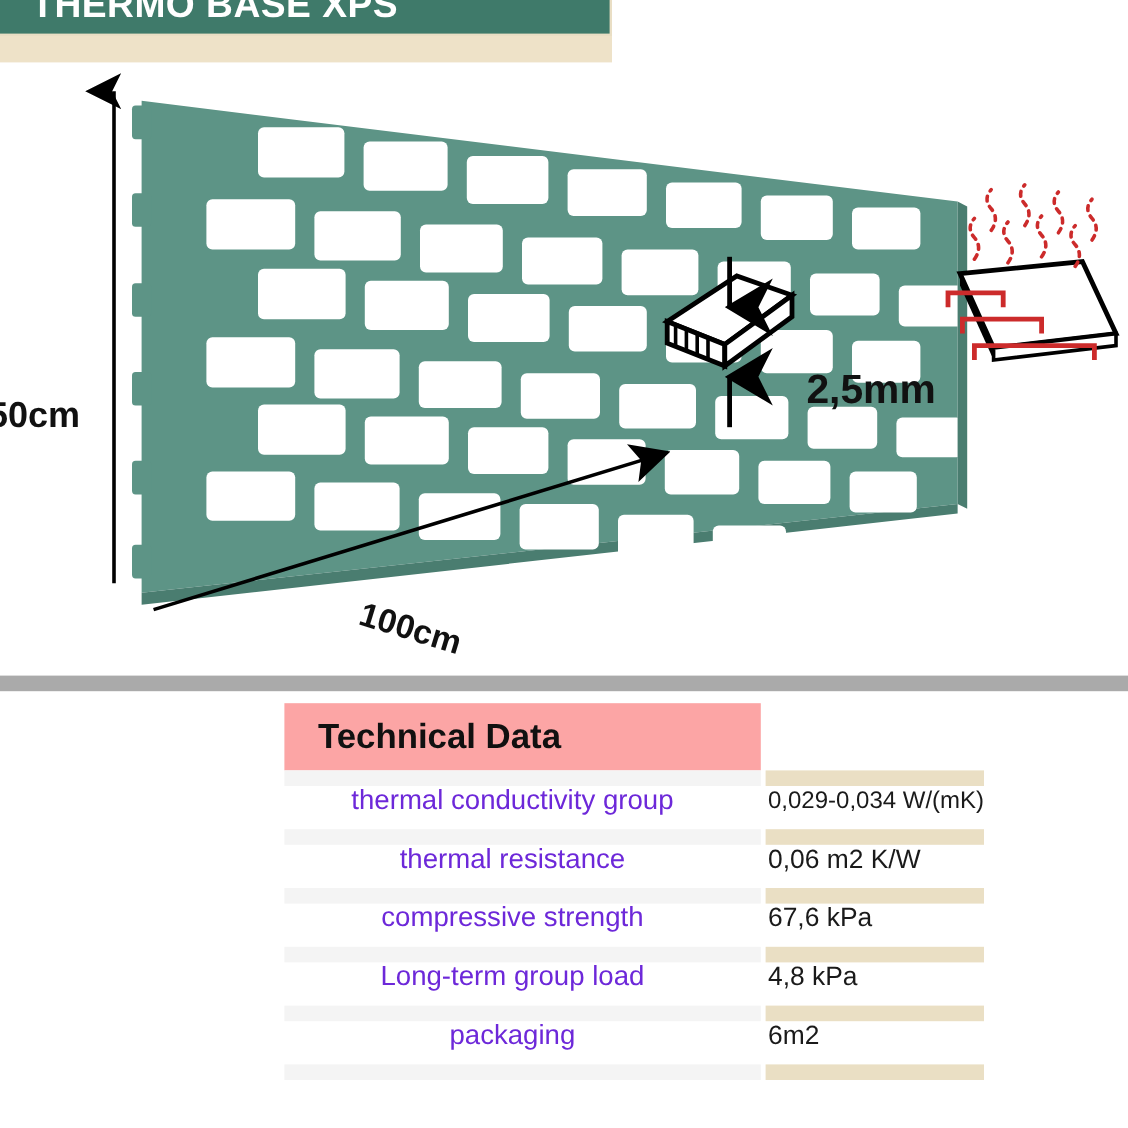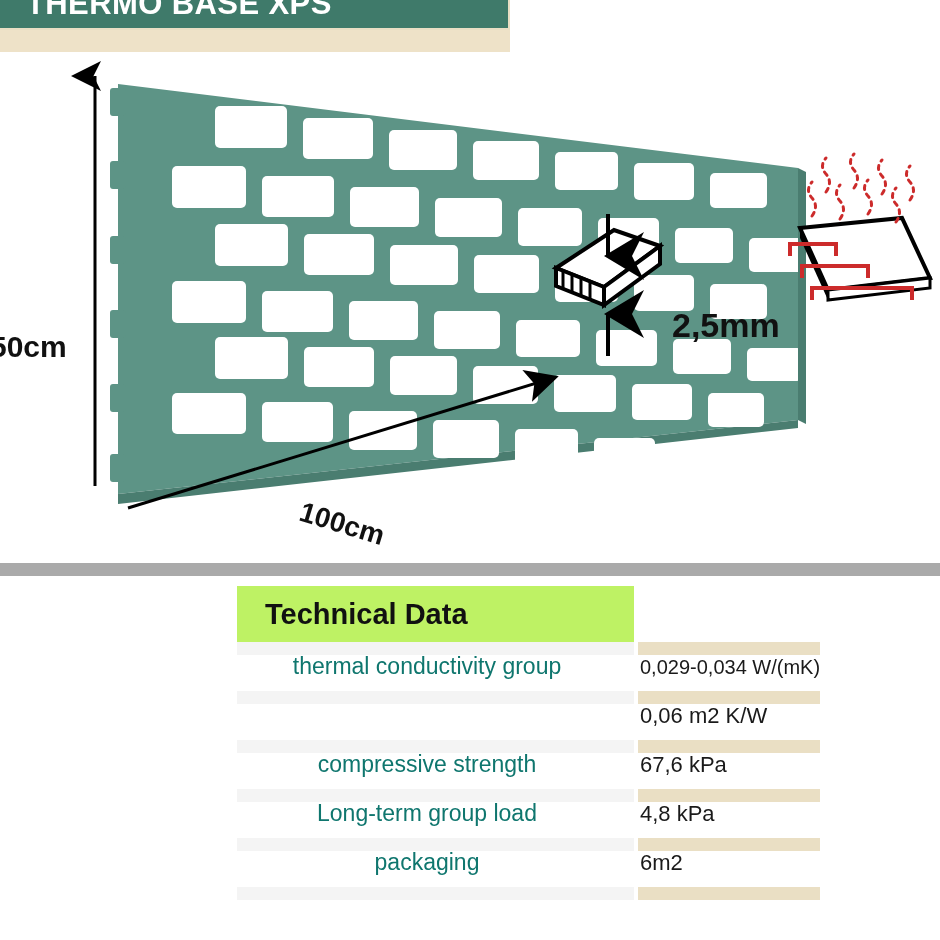--- a/index.html
+++ b/index.html
@@ -57,42 +57,42 @@
   
   .divider{
     position:absolute;left:0;top:563px;width:940px;height:13px;
     background:#aaaaaa;
   }
 
   
   .tech{position:absolute;left:0;top:586px;width:940px;}
   .tech-header{
     position:absolute;left:237px;top:0;width:397px;height:56px;
-    background:#bef264;
+    background:#fca5a5;
     display:flex;align-items:center;
   }
   .tech-header-title{
     font-size:29px;font-weight:bold;color:#111;
     padding-left:28px;
     font-family:"Liberation Sans", sans-serif;
   }
   .rows{position:absolute;left:0;top:56px;width:940px;}
   .row{position:relative;height:49px;}
   .band-left{
     position:absolute;left:237px;top:0;width:397px;height:13px;
     background:#f4f4f4;
   }
   .band-right{
     position:absolute;left:638px;top:0;width:182px;height:13px;
     background:#eadfc4;
   }
   .row-label{
     position:absolute;left:237px;top:11px;width:380px;
     text-align:center;
-    font-size:23px;color:#0f766e;
+    font-size:23px;color:#6d28d9;
     font-family:"Liberation Sans", sans-serif;
   }
   .row-value{
     position:absolute;left:640px;top:12px;
     font-size:22px;color:#1a1a1a;
     font-family:"Liberation Sans", sans-serif;
     white-space:nowrap;
   }
   .row-value.small{font-size:20px;top:14px;}
   .tail-left{
@@ -263,20 +263,21 @@
     <div class="rows" id="rows">
         <div class="row">
           <div class="band-left"></div>
           <div class="band-right"></div>
           <div class="row-label">thermal conductivity group</div>
           <div class="row-value small">0,029-0,034 W/(mK)</div>
         </div>
         <div class="row">
           <div class="band-left"></div>
           <div class="band-right"></div>
+          <div class="row-label">thermal resistance</div>
           <div class="row-value">0,06 m2 K/W</div>
         </div>
         <div class="row">
           <div class="band-left"></div>
           <div class="band-right"></div>
           <div class="row-label">compressive strength</div>
           <div class="row-value">67,6 kPa</div>
         </div>
         <div class="row">
           <div class="band-left"></div>

